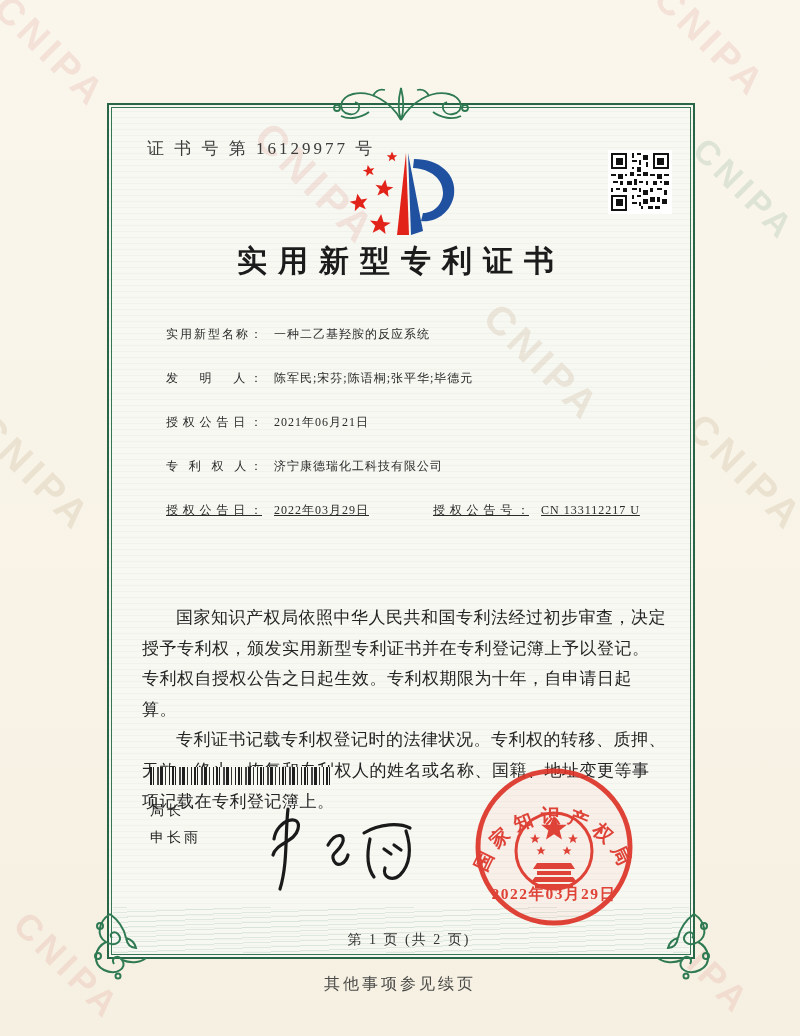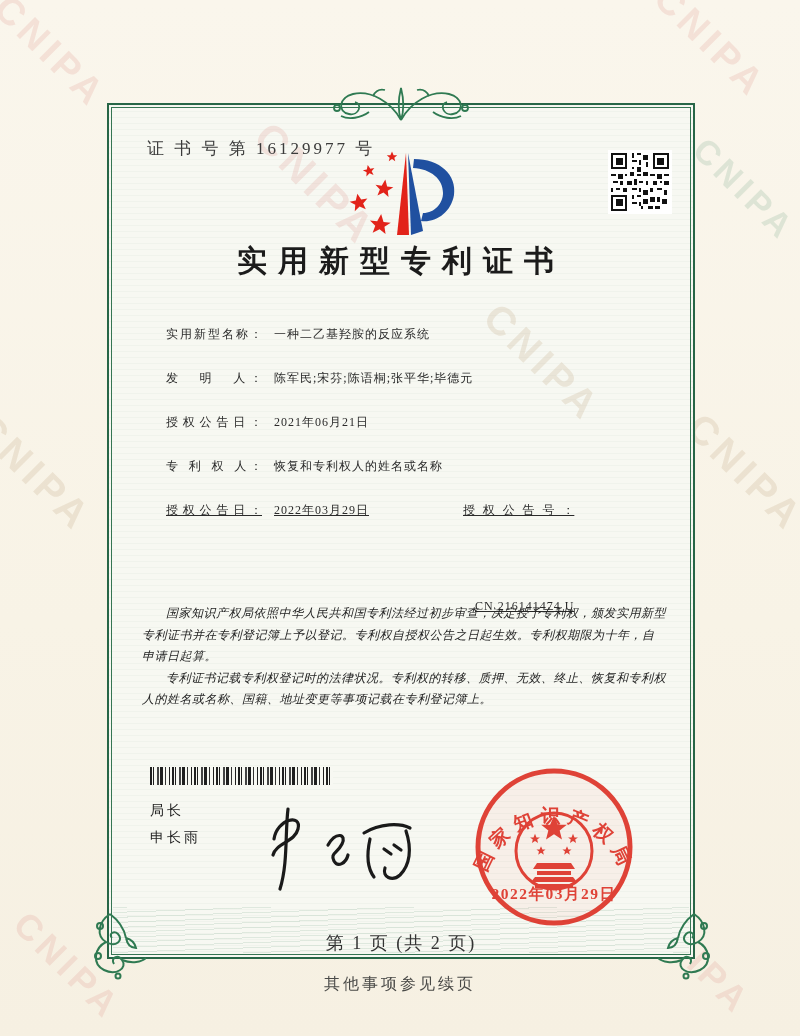--- a/index.html
+++ b/index.html
@@ -49,45 +49,45 @@
     font-size:30px; font-weight:bold; letter-spacing:11px; color:#1b1b1b;
   }
   
   .fields { position:absolute; left:57px; top:219px; width:516px; font-size:12px; color:#2a2a2a; }
   .frow { display:flex; margin-bottom:24px; line-height:20px; }
   .flabel {
     flex:0 0 96px; text-align:justify; text-align-last:justify; letter-spacing:0; white-space:nowrap;
   }
   .fvalue { margin-left:12px; max-width:400px; letter-spacing:1px; }
   .grant-row { display:flex;text-decoration:underline; }
-  .grant-row .second { margin-left:94px; display:flex;flex-direction:column; }
+  .grant-row .second { margin-left:64px; display:flex; }
   
   .bodytext {
     position:absolute; left:33px; top:498px; width:524px;
-    font-size:12px; line-height:1.8; color:#242424; letter-spacing:0.5px;font-style:italic;
+    font-size:17px; line-height:1.8; color:#242424; letter-spacing:0.5px;
   }
   .bodytext p { text-indent:2em; }
   
   .barcode {
     position:absolute; left:41px; top:662px; width:183px; height:18px;
     background:repeating-linear-gradient(90deg,
       #1f1f1f 0 2px, #f7f8f2 2px 3px,
       #1f1f1f 3px 4px, #f7f8f2 4px 7px,
       #444 7px 9px,  #f7f8f2 9px 10px,
       #1f1f1f 10px 13px, #f7f8f2 13px 15px,
       #333 15px 16px, #f7f8f2 16px 19px,
       #1f1f1f 19px 20px, #f7f8f2 20px 22px);
   }
   
   .sig-block { position:absolute; left:41px; top:697px; font-size:14px; color:#222; letter-spacing:3px; }
   .sig-block div { margin-bottom:9px; }
   .sig-svg { position:absolute; left:135px; top:698px; }
   .seal { position:absolute; left:360px; top:660px; width:170px; height:170px; }
   
-  .page-info { position:absolute; left:0; top:826px; width:100%; text-align:center; font-size:18px; color:#333; letter-spacing:2px; }
+  .page-info { position:absolute; left:8px; top:826px; width:100%; text-align:center; font-size:14px; color:#333; letter-spacing:2px; }
   .cont-note { position:absolute; left:0; top:974px; width:100%; text-align:center; font-size:16px; color:#4a4a48; letter-spacing:3px; }
   
   .orn-top { position:absolute; left:313px; top:82px; }
   .orn-bl  { position:absolute; left:88px;  top:912px; }
   .orn-br  { position:absolute; left:658px; top:912px; transform:scaleX(-1); }
 </style>
 </head>
 <body>
 
 <div class="page">
@@ -154,28 +154,28 @@
       <div class="frow">
         <span class="flabel">发　明　人：</span>
         <span class="fvalue">陈军民;宋芬;陈语桐;张平华;毕德元</span>
       </div>
       <div class="frow">
         <span class="flabel">授权公告日：</span>
         <span class="fvalue">2021年06月21日</span>
       </div>
       <div class="frow">
         <span class="flabel">专 利 权 人：</span>
-        <span class="fvalue">恢复和专利权人的姓名或名称</span>
+        <span class="fvalue">济宁康德瑞化工科技有限公司</span>
       </div>
       <div class="frow grant-row">
         <span class="flabel">授权公告日：</span>
         <span class="fvalue">2022年03月29日</span>
         <span class="second">
           <span class="flabel">授权公告号：</span>
-          <span class="fvalue">CN 216141474 U</span>
+          <span class="fvalue">CN 133112217 U</span>
         </span>
       </div>
     </div>
 
     <div class="bodytext">
       <p>国家知识产权局依照中华人民共和国专利法经过初步审查，决定授予专利权，颁发实用新型专利证书并在专利登记簿上予以登记。专利权自授权公告之日起生效。专利权期限为十年，自申请日起算。</p>
       <p>专利证书记载专利权登记时的法律状况。专利权的转移、质押、无效、终止、恢复和专利权人的姓名或名称、国籍、地址变更等事项记载在专利登记簿上。</p>
     </div>
 
     <div class="barcode"></div>

